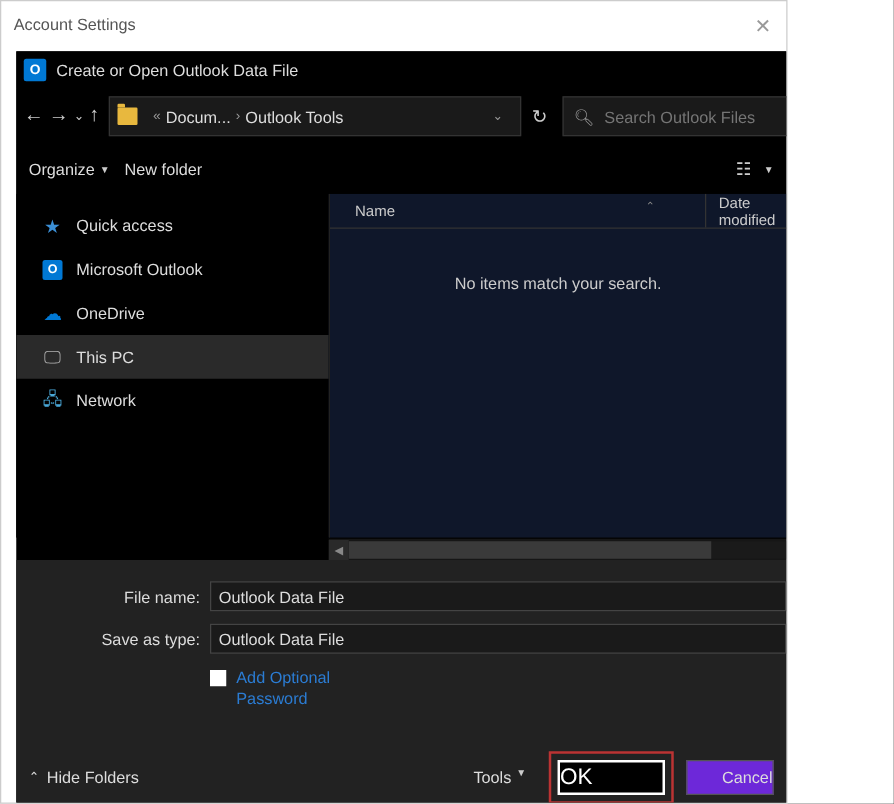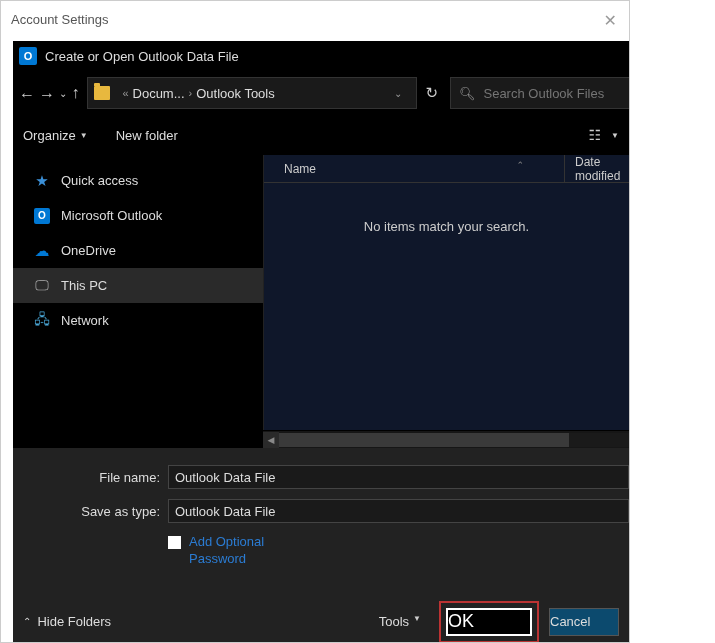--- a/index.html
+++ b/index.html
@@ -16,21 +16,21 @@
   .bc-folder-icon { width: 16px; height: 14px; background: #e8b83e; margin-right: 8px; border-radius: 1px; position: relative; }
   .bc-folder-icon::before { content: ""; position: absolute; top: -3px; left: 0; width: 6px; height: 3px; background: #e8b83e; border-radius: 1px 1px 0 0; }
   .bc-chevrons { color: #999; font-size: 11px; margin: 0 4px; }
   .bc-text { color: #ddd; font-size: 13px; white-space: nowrap; }
   .bc-dropdown { margin-left: auto; color: #999; font-size: 10px; padding: 0 8px; }
   .refresh-btn { width: 32px; height: 32px; display: flex; align-items: center; justify-content: center; color: #ccc; font-size: 15px; margin-left: 4px; }
   .search-bar { flex: 1; height: 32px; background: #1a1a1a; border: 1px solid #333; display: flex; align-items: center; padding: 0 8px; margin-left: 8px; }
   .search-icon { color: #999; font-size: 13px; margin-right: 8px; }
   .search-input { background: transparent; border: none; color: #999; font-size: 13px; flex: 1; outline: none; }
   .toolbar-row { height: 40px; background: #000; display: flex; align-items: center; padding: 0 10px; position: relative; }
-  .toolbar-left { display: flex; align-items: center; gap: 28px; }
+  .toolbar-left { display: flex; align-items: center; gap: 12px; }
   .toolbar-item { color: #ddd; font-size: 13px; display: flex; align-items: center; gap: 4px; }
   .toolbar-arrow { font-size: 8px; color: #ccc; }
   .toolbar-right { position: absolute; right: 10px; display: flex; align-items: center; gap: 10px; }
   .view-icon { color: #ccc; font-size: 14px; }
   .main-area { display: flex; height: 275px; background: #000; }
   .sidebar { width: 250px; background: #000; padding-top: 8px; }
   .sidebar-item { height: 35px; display: flex; align-items: center; padding-left: 20px; gap: 10px; font-size: 13px; color: #ddd; }
   .sidebar-item.selected { background: #2a2a2a; }
   .si-icon { width: 18px; height: 16px; display: flex; align-items: center; justify-content: center; flex-shrink: 0; }
   .star { color: #3b8fd6; font-size: 15px; }
@@ -54,21 +54,21 @@
   .form-input { flex: 1; height: 24px; background: #1a1a1a; border: 1px solid #444; color: #ddd; font-size: 13px; padding: 0 6px; outline: none; margin-right: 0; }
   .checkbox-row { display: flex; align-items: flex-start; padding-left: 155px; margin-top: 8px; }
   .checkbox { width: 13px; height: 13px; background: #fff; margin-right: 8px; margin-top: 2px; flex-shrink: 0; }
   .checkbox-label { color: #2b7cd3; font-size: 13px; line-height: 1.3; width: 100px; }
   .footer-row { display: flex; align-items: center; height: 52px; padding: 0 10px; margin-top: 28px; }
   .hide-folders { color: #ddd; font-size: 13px; display: flex; align-items: center; gap: 6px; }
   .footer-spacer { flex: 1; }
   .tools-btn { color: #ddd; font-size: 13px; display: flex; align-items: flex-start; gap: 4px; margin-right: 18px; }
   .ok-wrap { border: 2px solid #b33; padding: 5px; margin-right: 10px; }
   .ok-btn { width: 86px; height: 28px; background: #000; border: 2px solid #fff; color: #fff; font-size: 18px; display: flex; align-items: center; }
-  .cancel-btn { width: 70px; height: 28px; background: #0c4a6e; border: 1px solid #555; color: #ddd; font-size: 13px; display: flex; align-items: center; justify-content: flex-start; }
+  .cancel-btn { width: 70px; height: 28px; background: #6d28d9; border: 1px solid #555; color: #ddd; font-size: 13px; display: flex; align-items: center; justify-content: flex-end; }
   .caret { position: relative; }
   .caret::after { content: ""; position: absolute; right: -1px; top: 2px; width: 1px; height: 15px; background: #fff; }
 </style>
 </head>
 <body>
 
 <div class="outer-window">
   <div class="outer-titlebar">
     <span>Account Settings</span>
   </div>

